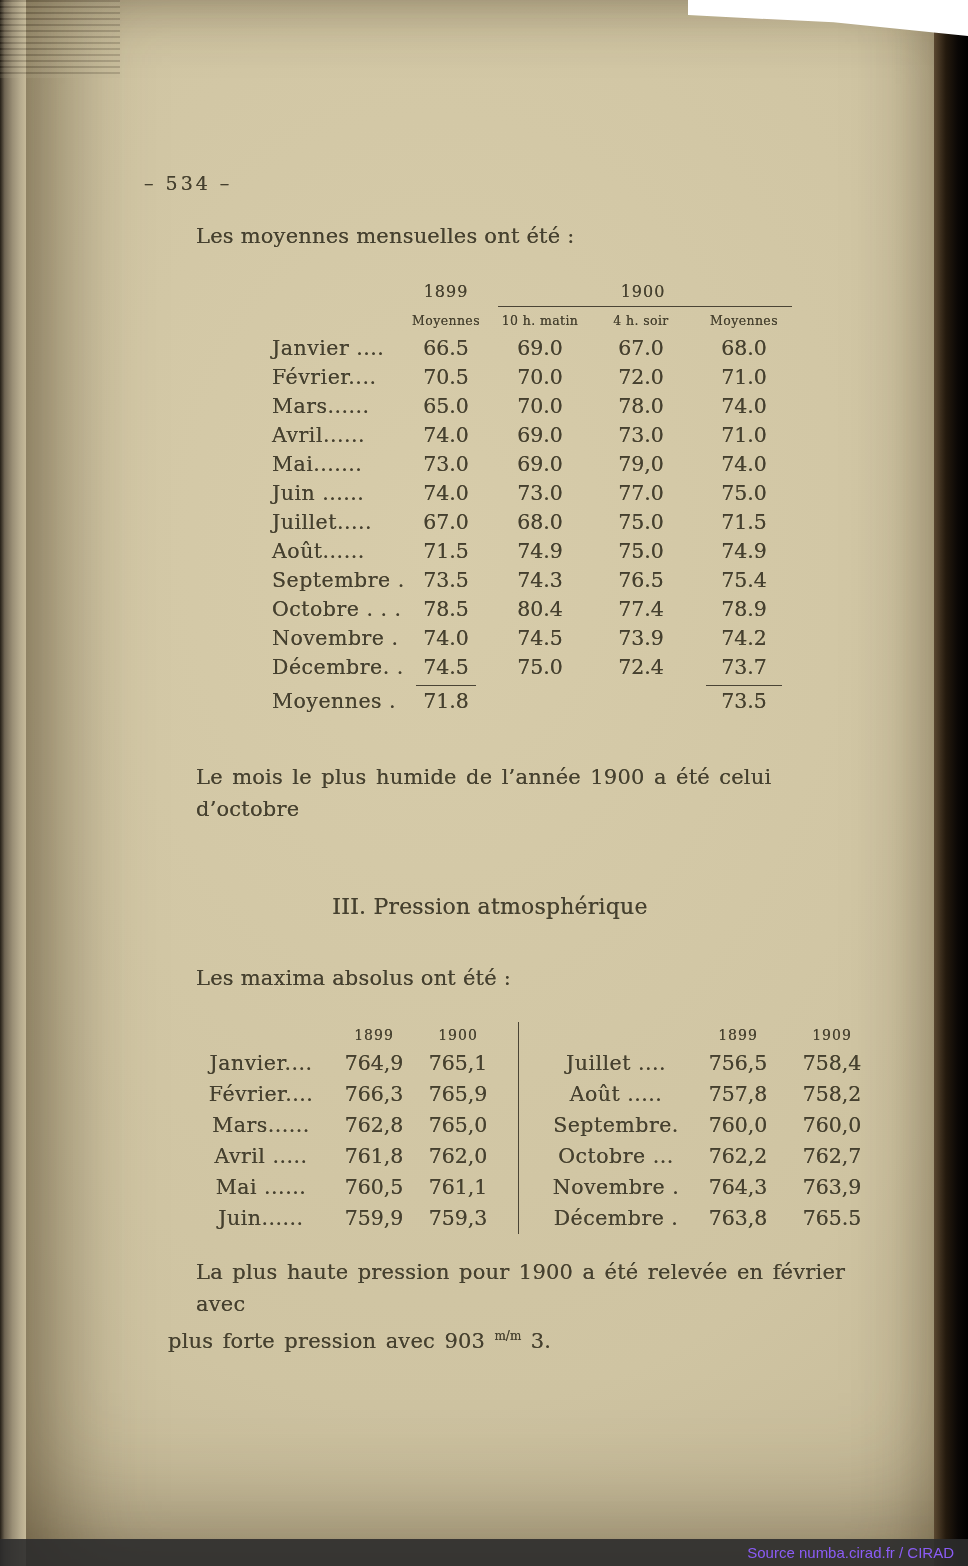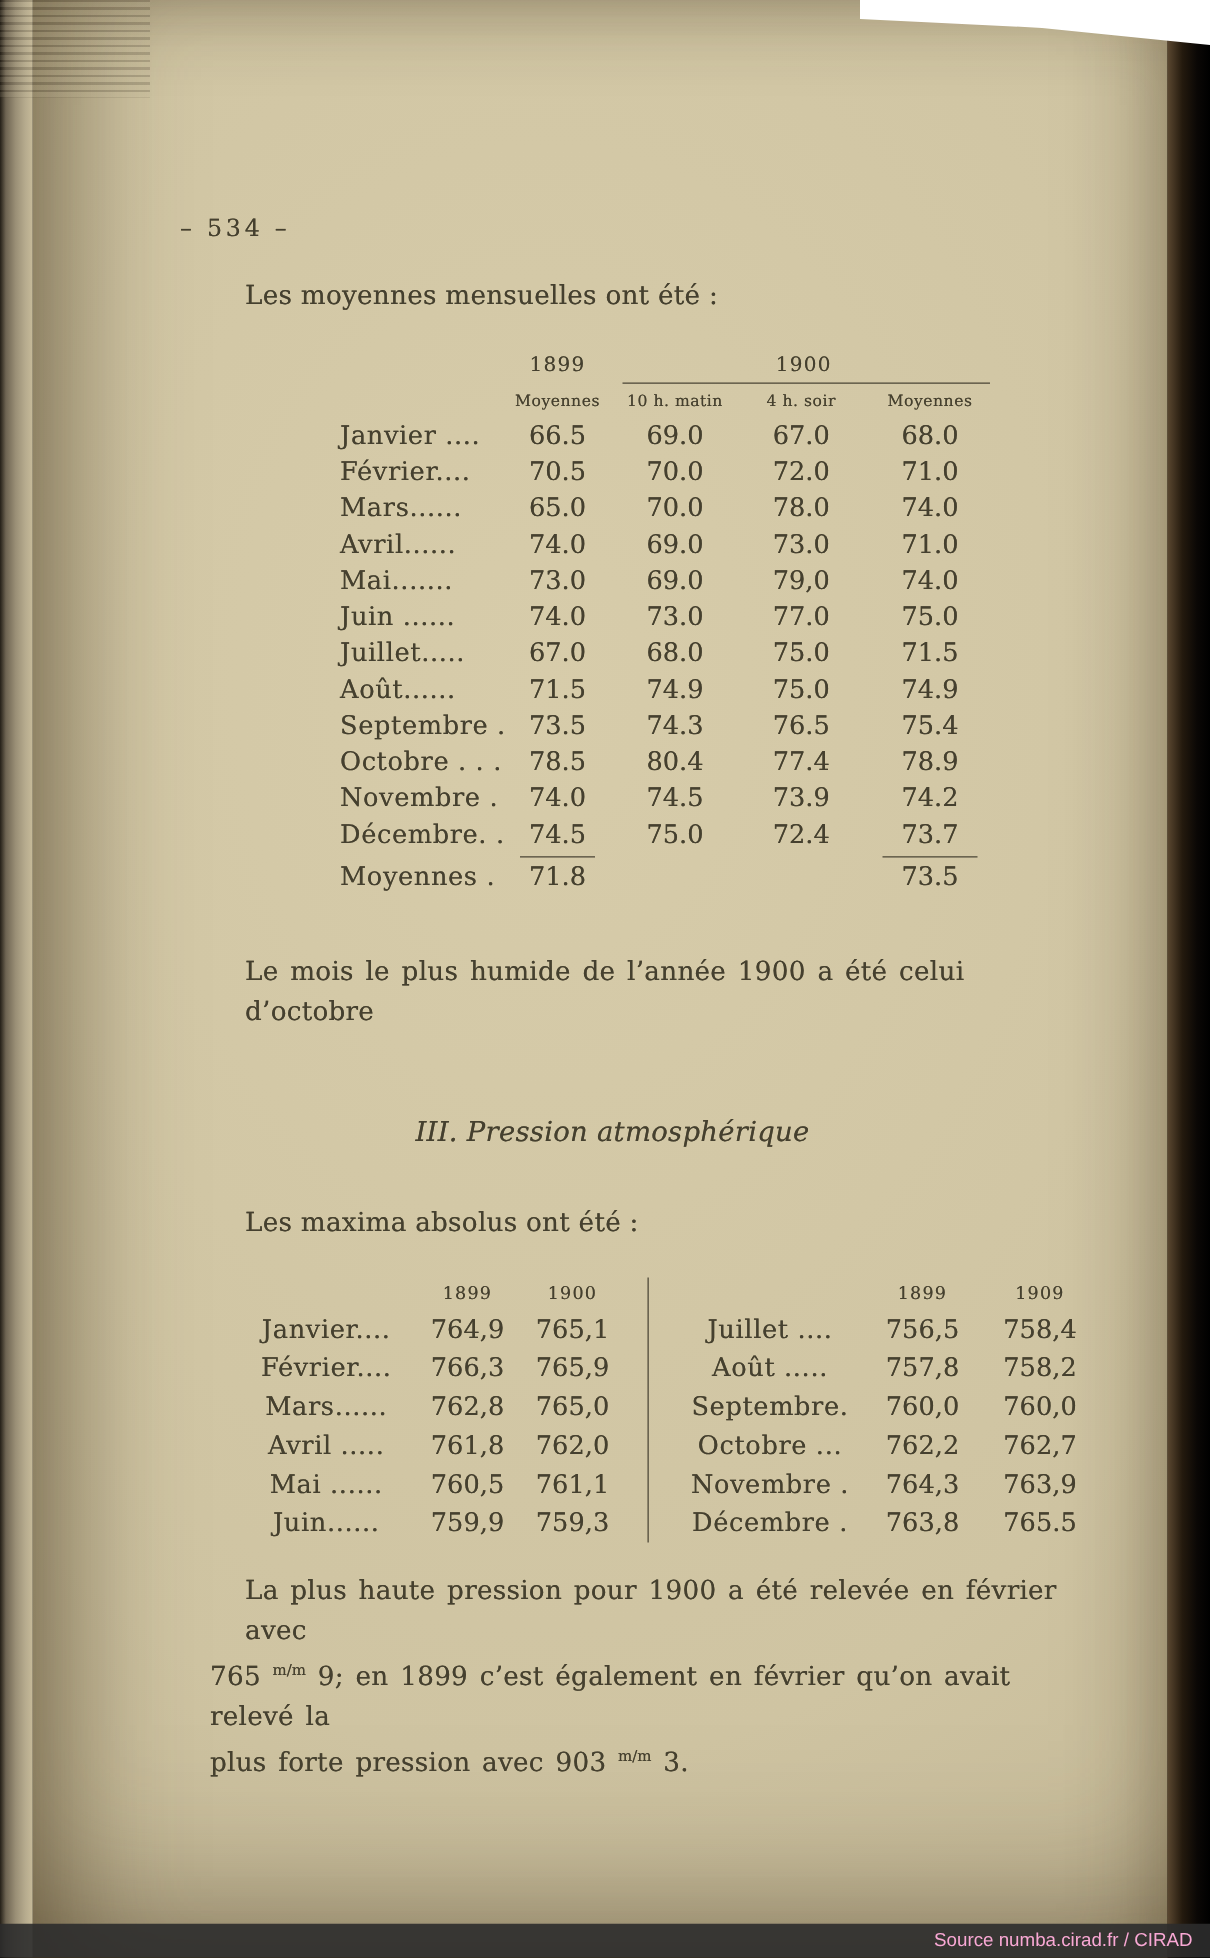--- a/index.html
+++ b/index.html
@@ -37,21 +37,21 @@
   .corner-white{
     position:absolute;top:0;right:0;width:280px;height:36px;z-index:4;background:#fff;
     clip-path:polygon(0 0,100% 0,100% 100%,52% 62%,0 42%);
   }
   
   .txt{position:absolute;font-size:21px;letter-spacing:.2px;z-index:5;color:#45402f;
        text-shadow:0 0 .5px rgba(70,62,40,.75);}
   .pagenum{top:172px;left:144px;width:720px;font-size:19px;letter-spacing:3px;}
   .intro1{top:224px;left:196px;}
   .intro2{top:966px;left:196px;}
-  .heading{top:894px;left:130px;width:720px;text-align:center;font-style:italic;font-size:22px;}
+  .heading{top:894px;left:130px;width:720px;text-align:center;font-size:22px;}
   
   .t1{position:absolute;top:276px;left:266px;display:grid;z-index:5;
       grid-template-columns:136px 88px 100px 102px 104px;color:#45402f;
       text-shadow:0 0 .5px rgba(70,62,40,.75);}
   .t1c{line-height:29px;font-size:20.5px;text-align:center;white-space:nowrap;}
   .t1c.lbl{text-align:left;padding-left:6px;letter-spacing:.5px;}
   .t1c.yr{font-size:16px;line-height:32px;letter-spacing:1px;}
   .t1c.yr-span{grid-column:3 / span 3;position:relative;}
   .t1c.yr-span::after{
     content:"";position:absolute;left:8px;right:4px;bottom:1px;
@@ -77,21 +77,21 @@
   .t2 .half.left{grid-template-columns:142px 84px 84px;}
   .t2 .half.right{grid-template-columns:150px 94px 94px;border-left:1.6px solid #4a4435;
                   padding-left:22px;margin-left:18px;}
   .t2c{line-height:31px;font-size:20.5px;text-align:center;white-space:nowrap;}
   .t2c.lbl{text-align:center;letter-spacing:.5px;}
   .t2c.yr{font-size:14px;line-height:26px;letter-spacing:1px;}
   
   .footer{
     position:absolute;left:0;right:0;bottom:0;height:27px;z-index:6;
     background:rgba(44,44,44,.9);
-    color:#f9a8d4;font-family:"Liberation Sans","DejaVu Sans",sans-serif;
+    color:#8b5cf6;font-family:"Liberation Sans","DejaVu Sans",sans-serif;
     font-size:15px;line-height:27px;text-align:right;padding-right:14px;box-sizing:border-box;
   }
 </style>
 </head>
 <body>
 
 <div class="page"></div>
 <div class="left-edge"></div>
 <div class="left-stack"></div>
 <div class="right-edge"></div>
@@ -254,19 +254,18 @@
     <div class="t2c">763,9</div>
 
     <div class="t2c lbl">Décembre .</div>
     <div class="t2c">763,8</div>
     <div class="t2c">765.5</div>
   </div>
 </div>
 
 <div class="para para2">
   <div class="indent">La plus haute pression pour 1900 a été relevée en février avec</div>
-  <div><span>765 </span><sup class="mm">m/m</sup><span> 9; en 1899 c’est également en février qu’on avait relevé la</span></div>
   <div><span>plus forte pression avec 903 </span><sup class="mm">m/m</sup><span> 3.</span></div>
 </div>
 
 <div class="footer">
   <span>Source numba.cirad.fr / CIRAD</span>
 </div>
 
 </body></html>

